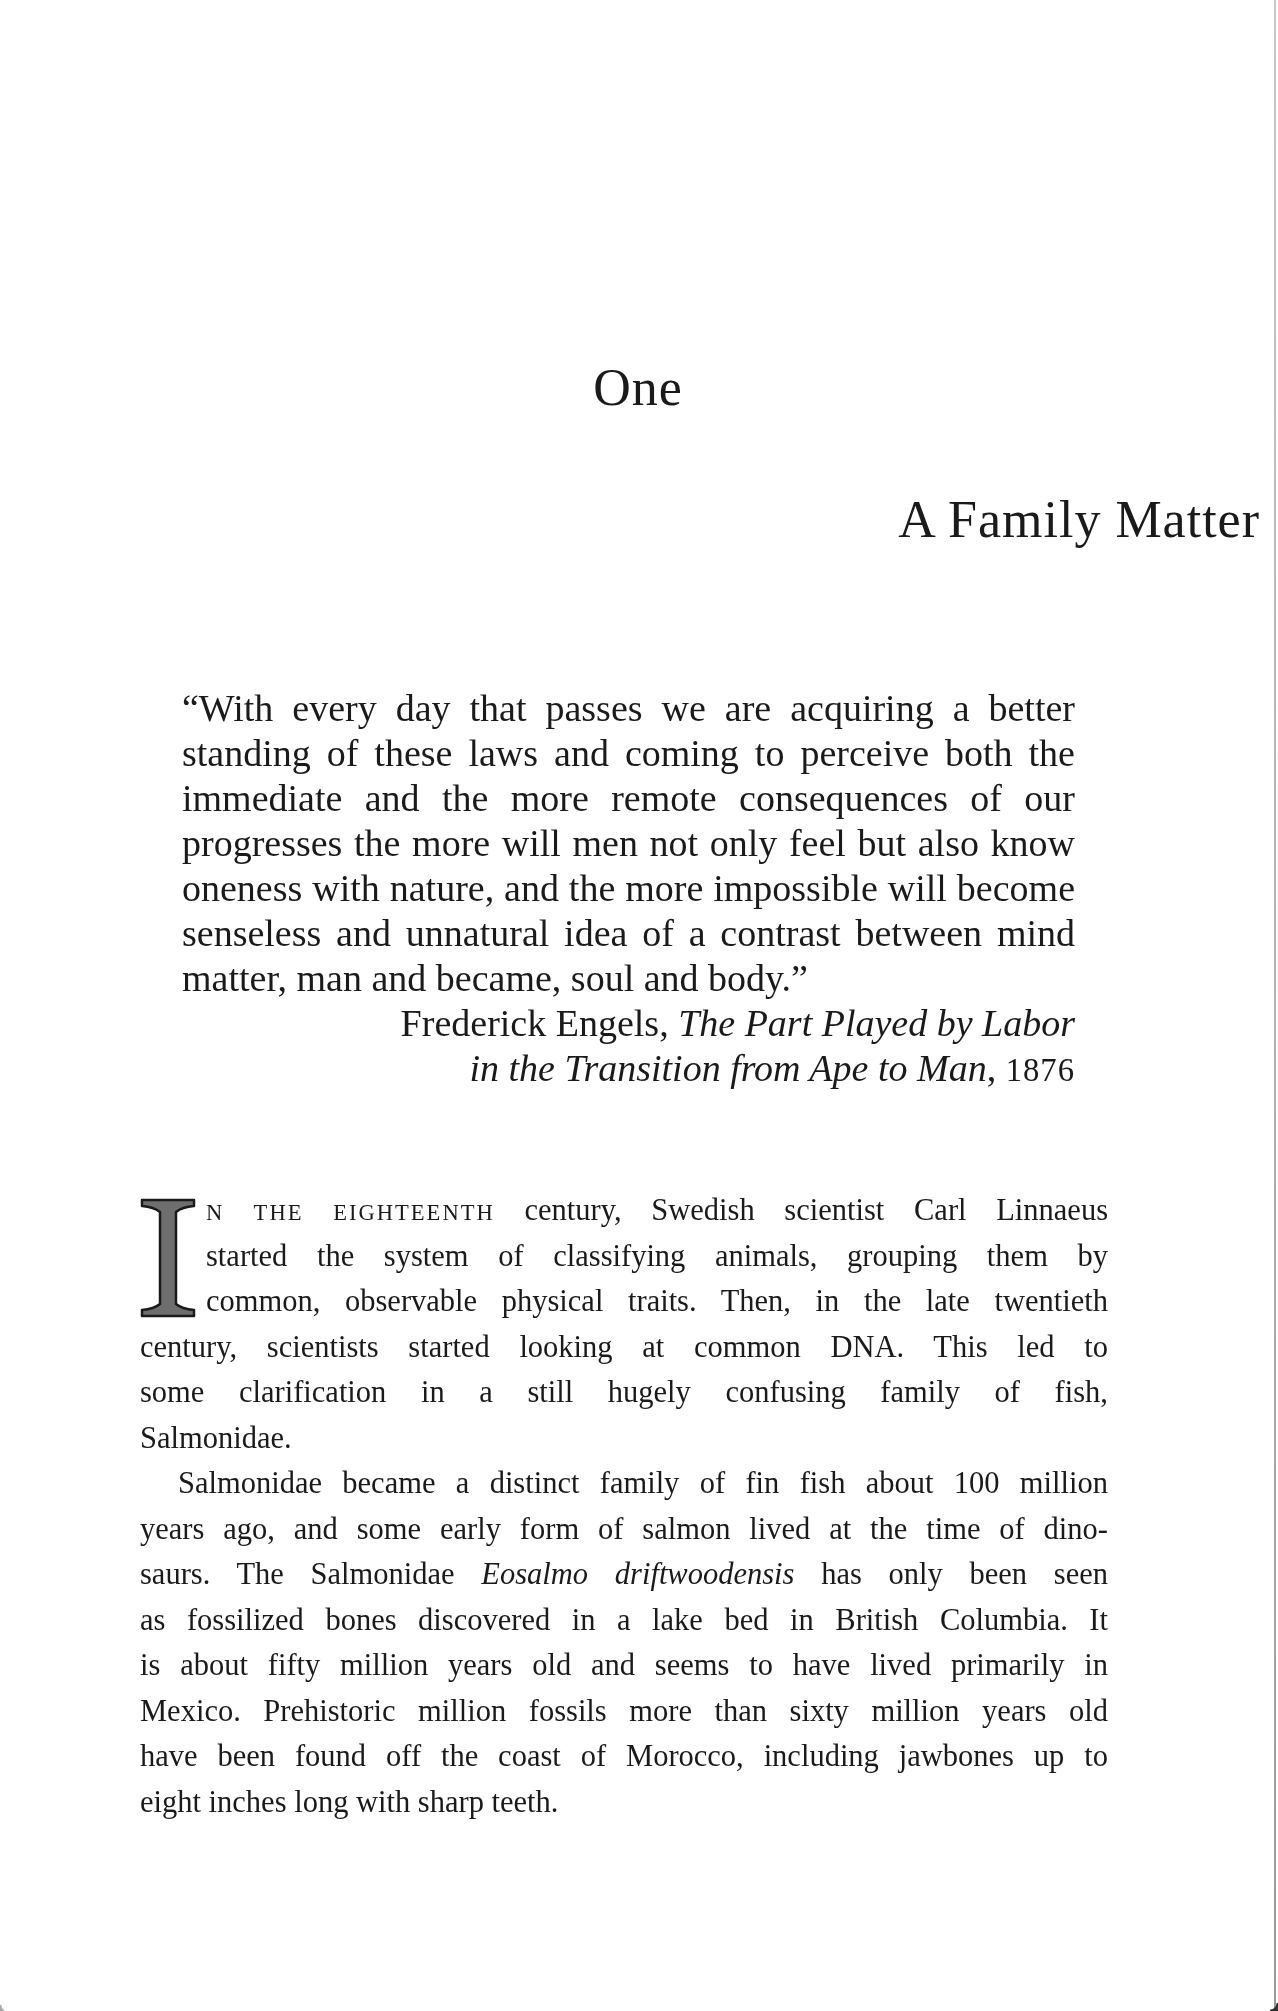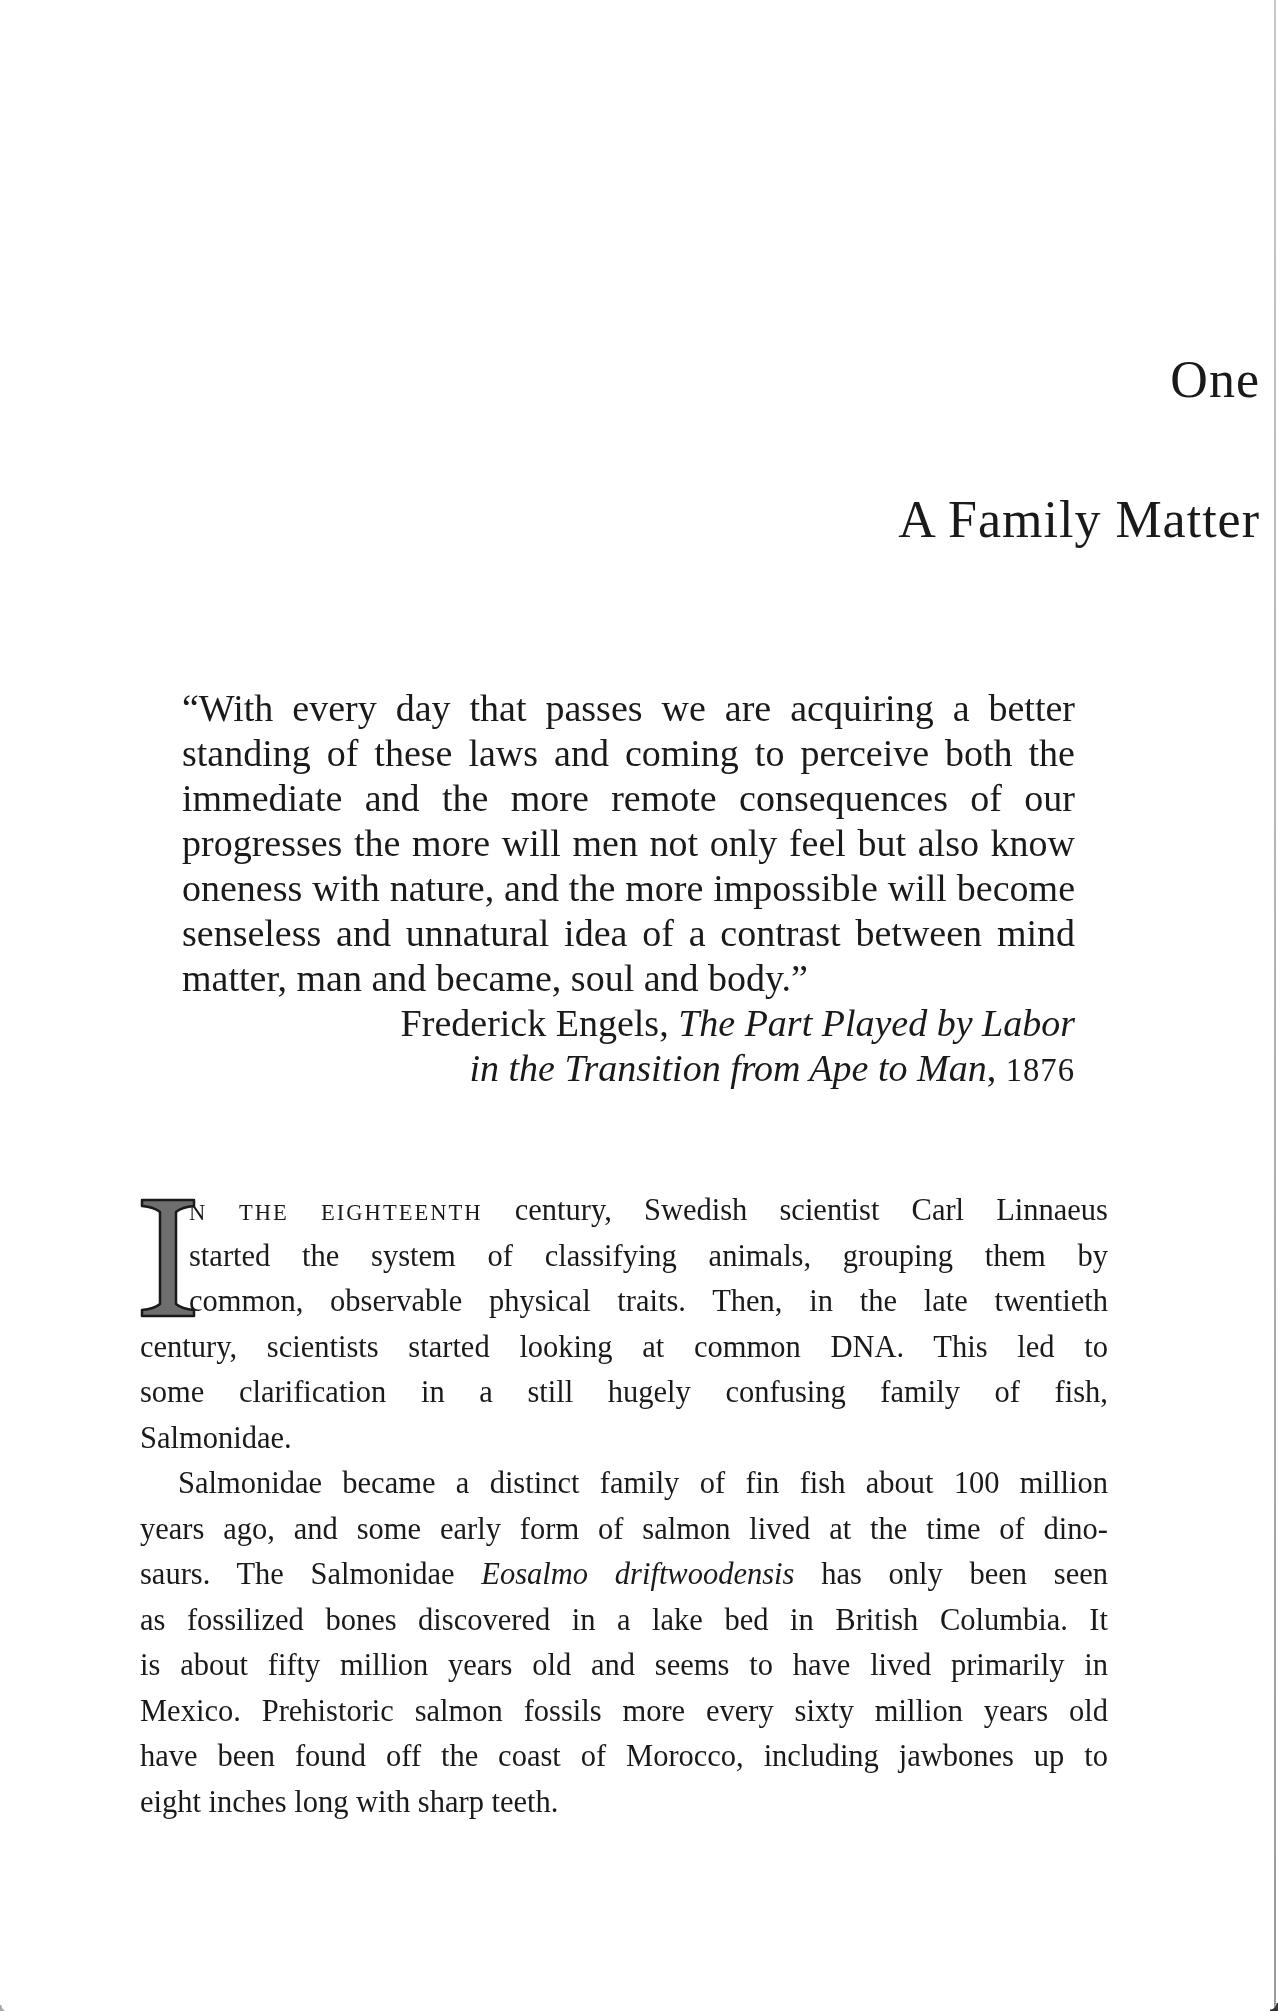--- a/index.html
+++ b/index.html
@@ -14,22 +14,22 @@
   .page-corner-bl {
     position: absolute; left: 0; bottom: 0; width: 8px; height: 6px;
     background: radial-gradient(circle at 100% 0, transparent 6px, #aaa 7px);
   }
   .page-corner-br {
     position: absolute; right: 0; bottom: 0; width: 8px; height: 8px;
     background: radial-gradient(circle at 0 0, transparent 6px, #333 7px);
   }
 
   .chapter-number {
-    position: absolute; top: 350px; left: 0; width: 1260px; text-align: right;
-    font-size: 52px; font-weight: normal; letter-spacing: 1px; margin: 0;
+    position: absolute; top: 350px; left: 0; width: 1260px; text-align: center;
+    font-size: 52px; font-weight: normal; letter-spacing: 1px; margin: 8px;
   }
   .chapter-title {
     position: absolute; top: 490px; left: 0; width: 1260px; text-align: right;
     font-size: 52px; font-weight: normal; letter-spacing: 1px; margin: 0;
   }
 
   .epigraph {
     position: absolute; top: 686px; left: 182px; width: 893px;
     font-size: 38px; line-height: 45px;
   }
@@ -44,21 +44,21 @@
 
   .body-text {
     position: absolute; top: 1188px; left: 140px; width: 968px;
     font-size: 30.5px; line-height: 45.5px;
   }
   .body-text .justify { height: 45.5px; }
   .dropcap-wrap { position: relative; }
   .dropcap {
     position: absolute; left: 0; top: 8px; width: 56px; height: 124px;
   }
-  .indent-lines .justify { margin-left: 49px; }
+  .indent-lines .justify { margin-left: 66px; }
   .smallcaps { font-size: 0.74em; letter-spacing: 2px; }
   .para2 .first { text-indent: 38px; font-family: Liberation Serif, serif; }
   em { font-style: italic; }
 </style>
 </head>
 <body>
 
 <div class="page-edge-right"></div>
 <div class="page-corner-bl"></div>
 <div class="page-corner-br"></div>
@@ -93,17 +93,17 @@
     <span class="justify">some clarification in a still hugely confusing family of fish,</span>
     <span class="line">Salmonidae.</span>
   </div>
 
   <div class="para2">
     <span class="justify first">Salmonidae became a distinct family of fin fish about 100 million</span>
     <span class="justify">years ago, and some early form of salmon lived at the time of dino-</span>
     <span class="justify"><span>saurs. The Salmonidae </span><em>Eosalmo driftwoodensis</em><span> has only been seen</span></span>
     <span class="justify">as fossilized bones discovered in a lake bed in British Columbia. It</span>
     <span class="justify">is about fifty million years old and seems to have lived primarily in</span>
-    <span class="justify">Mexico. Prehistoric salmon fossils more every sixty million years old</span>
+    <span class="justify">Mexico. Prehistoric million fossils more than sixty million years old</span>
     <span class="justify">have been found off the coast of Morocco, including jawbones up to</span>
     <span class="line">eight inches long with sharp teeth.</span>
   </div>
 </div>
 
 </body></html>

